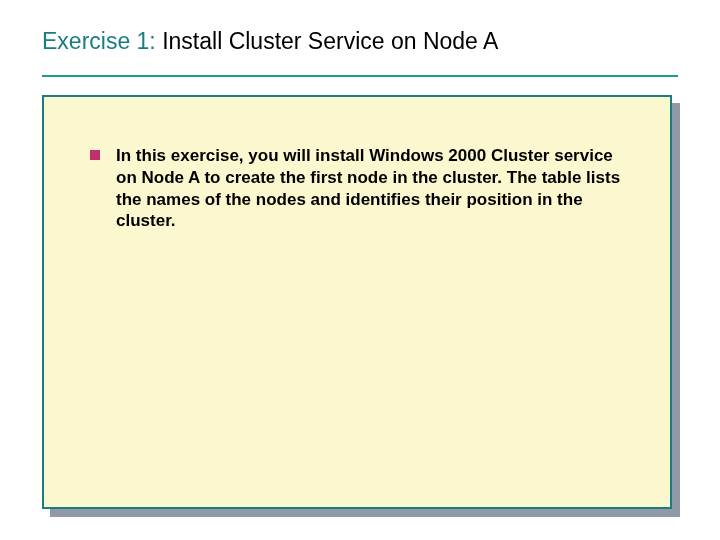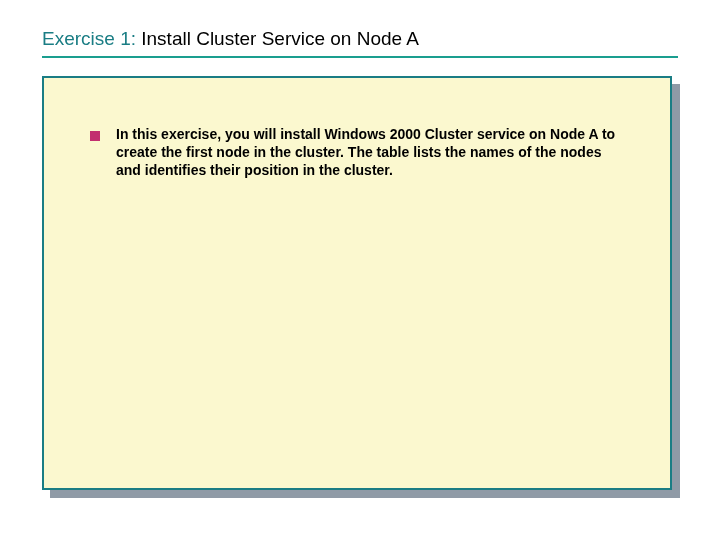--- a/index.html
+++ b/index.html
@@ -3,23 +3,23 @@
 <meta charset="utf-8">
 <style>
   * { box-sizing: border-box; margin: 0; padding: 0; }
   html, body { width: 720px; height: 540px; }
   body {
     background: #ffffff;
     font-family: Arial, Helvetica, sans-serif;
     padding: 28px 42px 32px 42px;
   }
   .title {
-    font-size: 19px;
+    font-size: 23px;
     color: #000;
-    padding-bottom: 6px;
+    padding-bottom: 20px;
     border-bottom: 2px solid #1a9e8f;
     margin-bottom: 18px;
   }
   .title .lead {
     color: #1a7d84;
   }
   .panel-wrap {
     position: relative;
     width: 100%;
     height: 420px;
@@ -50,21 +50,21 @@
   .bullet {
     flex: 0 0 auto;
     width: 10px;
     height: 10px;
     background: #c22f6f;
     margin-top: 5px;
     margin-right: 16px;
   }
   .text {
     flex: 1 1 auto;
-    font-size: 14px;
+    font-size: 17px;
     font-weight: bold;
     line-height: 1.28;
     color: #000;
   }
   .text .emph {
     color: #1a7d84;
   }
 </style>
 </head>
 <body>

